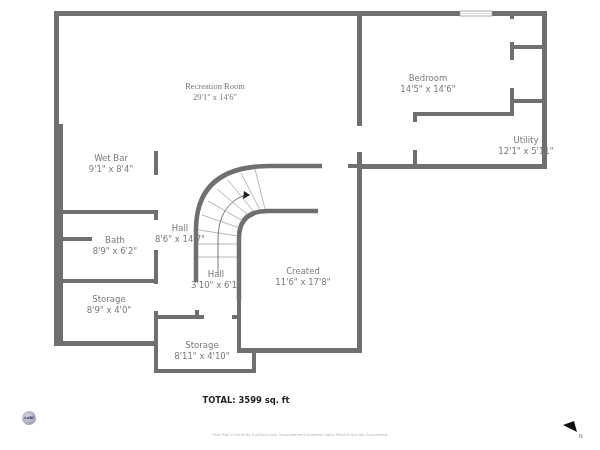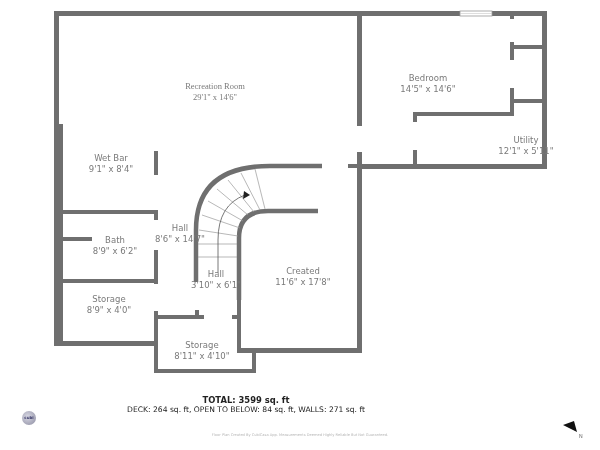--- a/index.html
+++ b/index.html
@@ -141,21 +141,20 @@
     <div>8'9" x 4'0"</div>
   </div>
   <div class="room-label" style="left:202px;top:340px;">
     <div>Storage</div>
     <div>8'11" x 4'10"</div>
   </div>
 </div>
 
 <div class="summary" style="top:395px;">
   <div class="total">TOTAL: 3599 sq. ft</div>
-  <div>DECK: 264 sq. ft, OPEN TO BELOW: 84 sq. ft, WALLS: 271 sq. ft</div>
 </div>
 
 <div class="credit">Floor Plan Created By CubiCasa App. Measurements Deemed Highly Reliable But Not Guaranteed.</div>
 
 <div class="logo">
   <span>cubi</span>
 </div>
 
 <svg class="compass" width="30" height="25" viewBox="0 0 30 25">
   <polygon points="3,10 14,6 17,17" fill="#111"></polygon>

